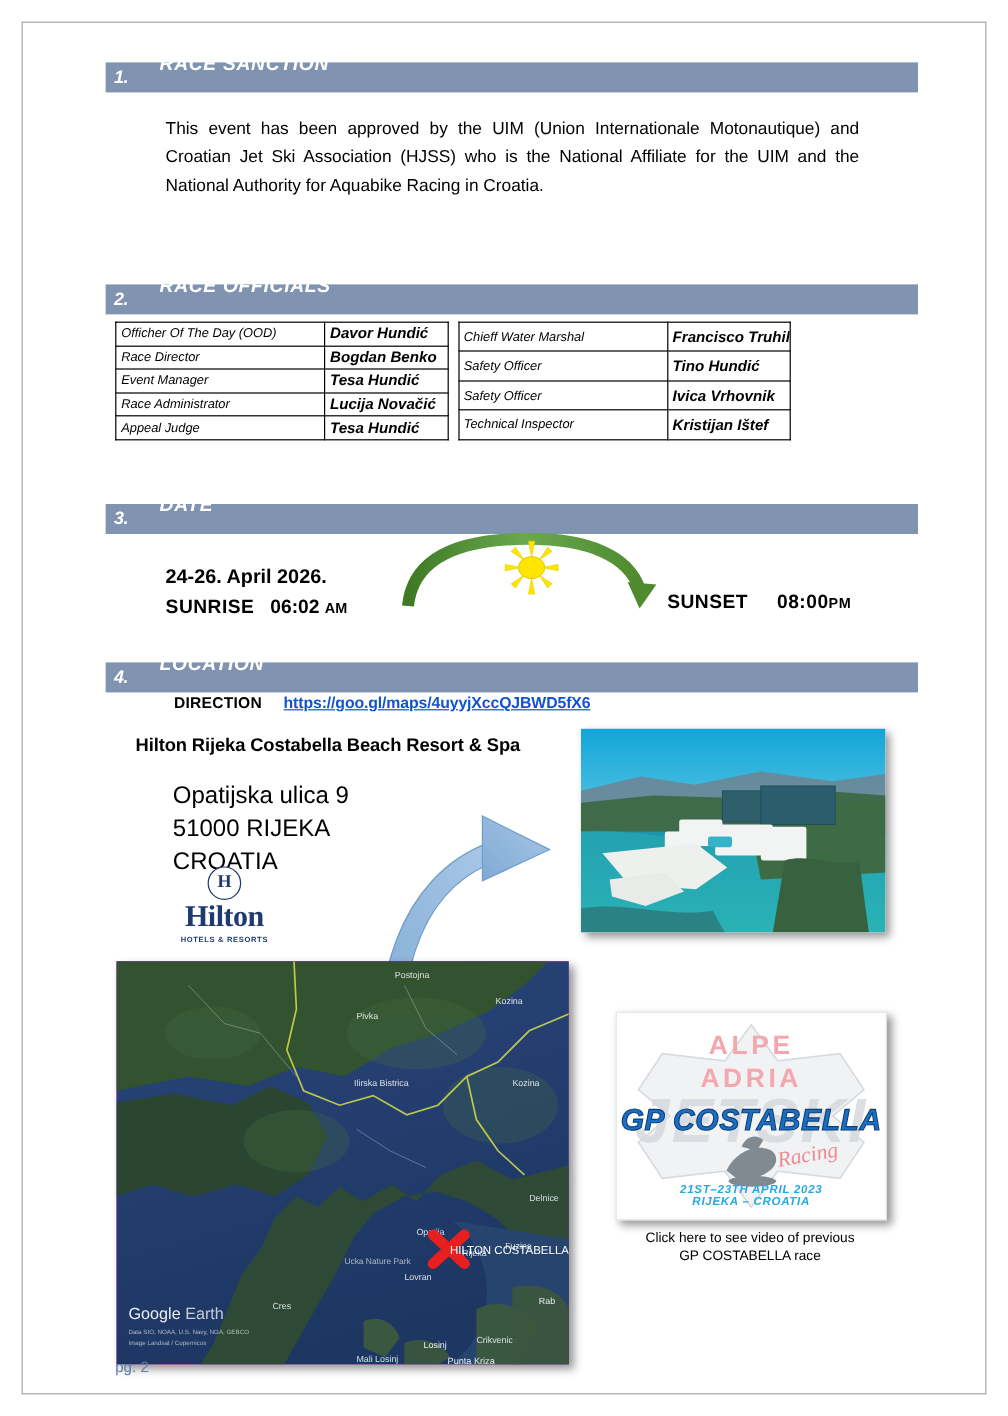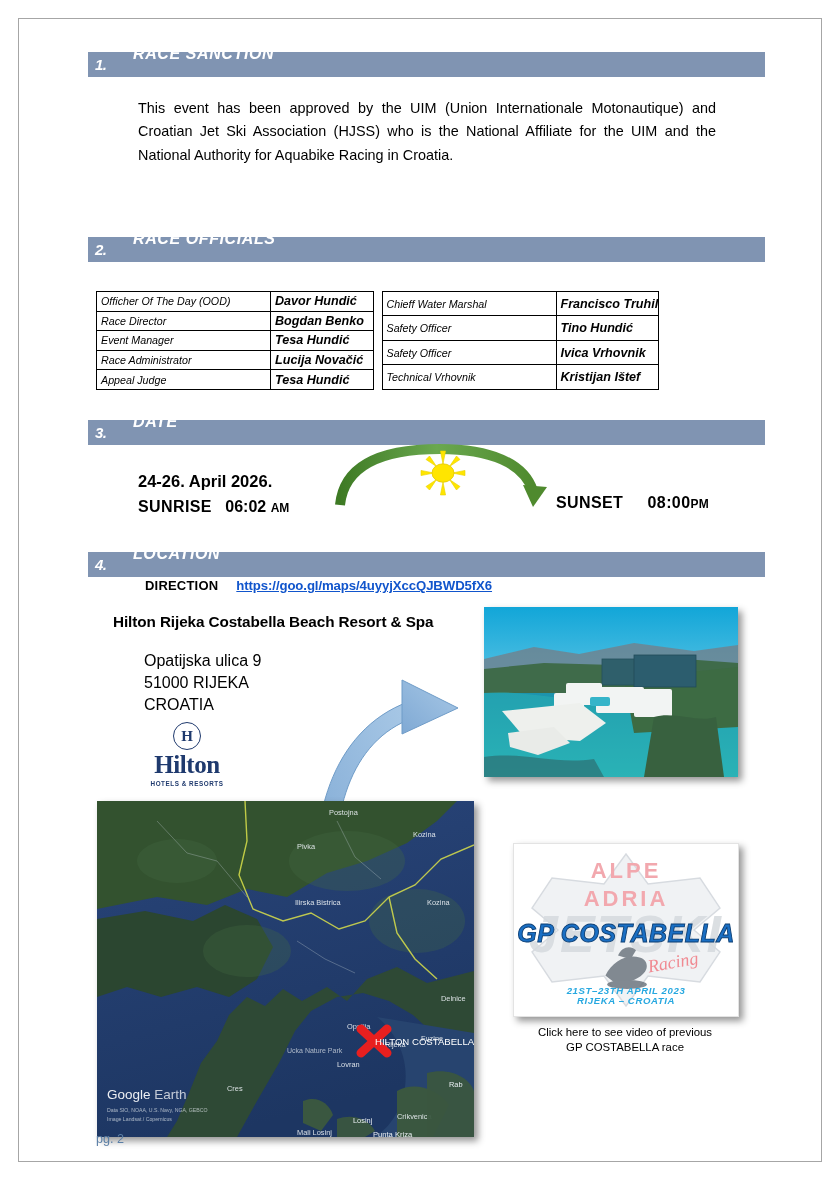--- a/index.html
+++ b/index.html
@@ -67,21 +67,21 @@
     line-height: 1.62;
     color: #000000;
     text-align: justify;
     text-justify: inter-word;
   }
 
   
   .tbl-wrap {
     position: absolute;
     left: 96px;
-    top: 291px;
+    top: 268px;
     width: 563px;
     display: flex;
     gap: 8px;
   }
   table.officials {
     border-collapse: collapse;
     table-layout: fixed;
     width: 332px;
   }
   table.officials td {
@@ -163,21 +163,21 @@
     font-size: 15.3px;
     font-weight: bold;
     color: #000000;
     letter-spacing: -0.1px;
     white-space: nowrap;
   }
   .address {
     position: absolute;
     left: 144px;
     top: 650px;
-    font-size: 16px;
+    font-size: 20px;
     color: #000000;
     line-height: 1.38;
   }
 
   
   .hilton-logo {
     position: absolute;
     left: 144px;
     top: 722px;
     width: 86px;
@@ -325,21 +325,21 @@
       </tr>
       <tr>
         <td class="role">Safety Officer</td>
         <td class="person">Tino Hundić</td>
       </tr>
       <tr>
         <td class="role">Safety Officer</td>
         <td class="person">Ivica Vrhovnik</td>
       </tr>
       <tr>
-        <td class="role">Technical Vrhovnik</td>
+        <td class="role">Technical Inspector</td>
         <td class="person">Kristijan Ištef</td>
       </tr>
     </tbody>
   </table>
 </div>
 
 <div class="sec-header" style="top:420px;">
   <span class="sec-num">3.</span>
   <span class="sec-title">DATE</span>
 </div>

